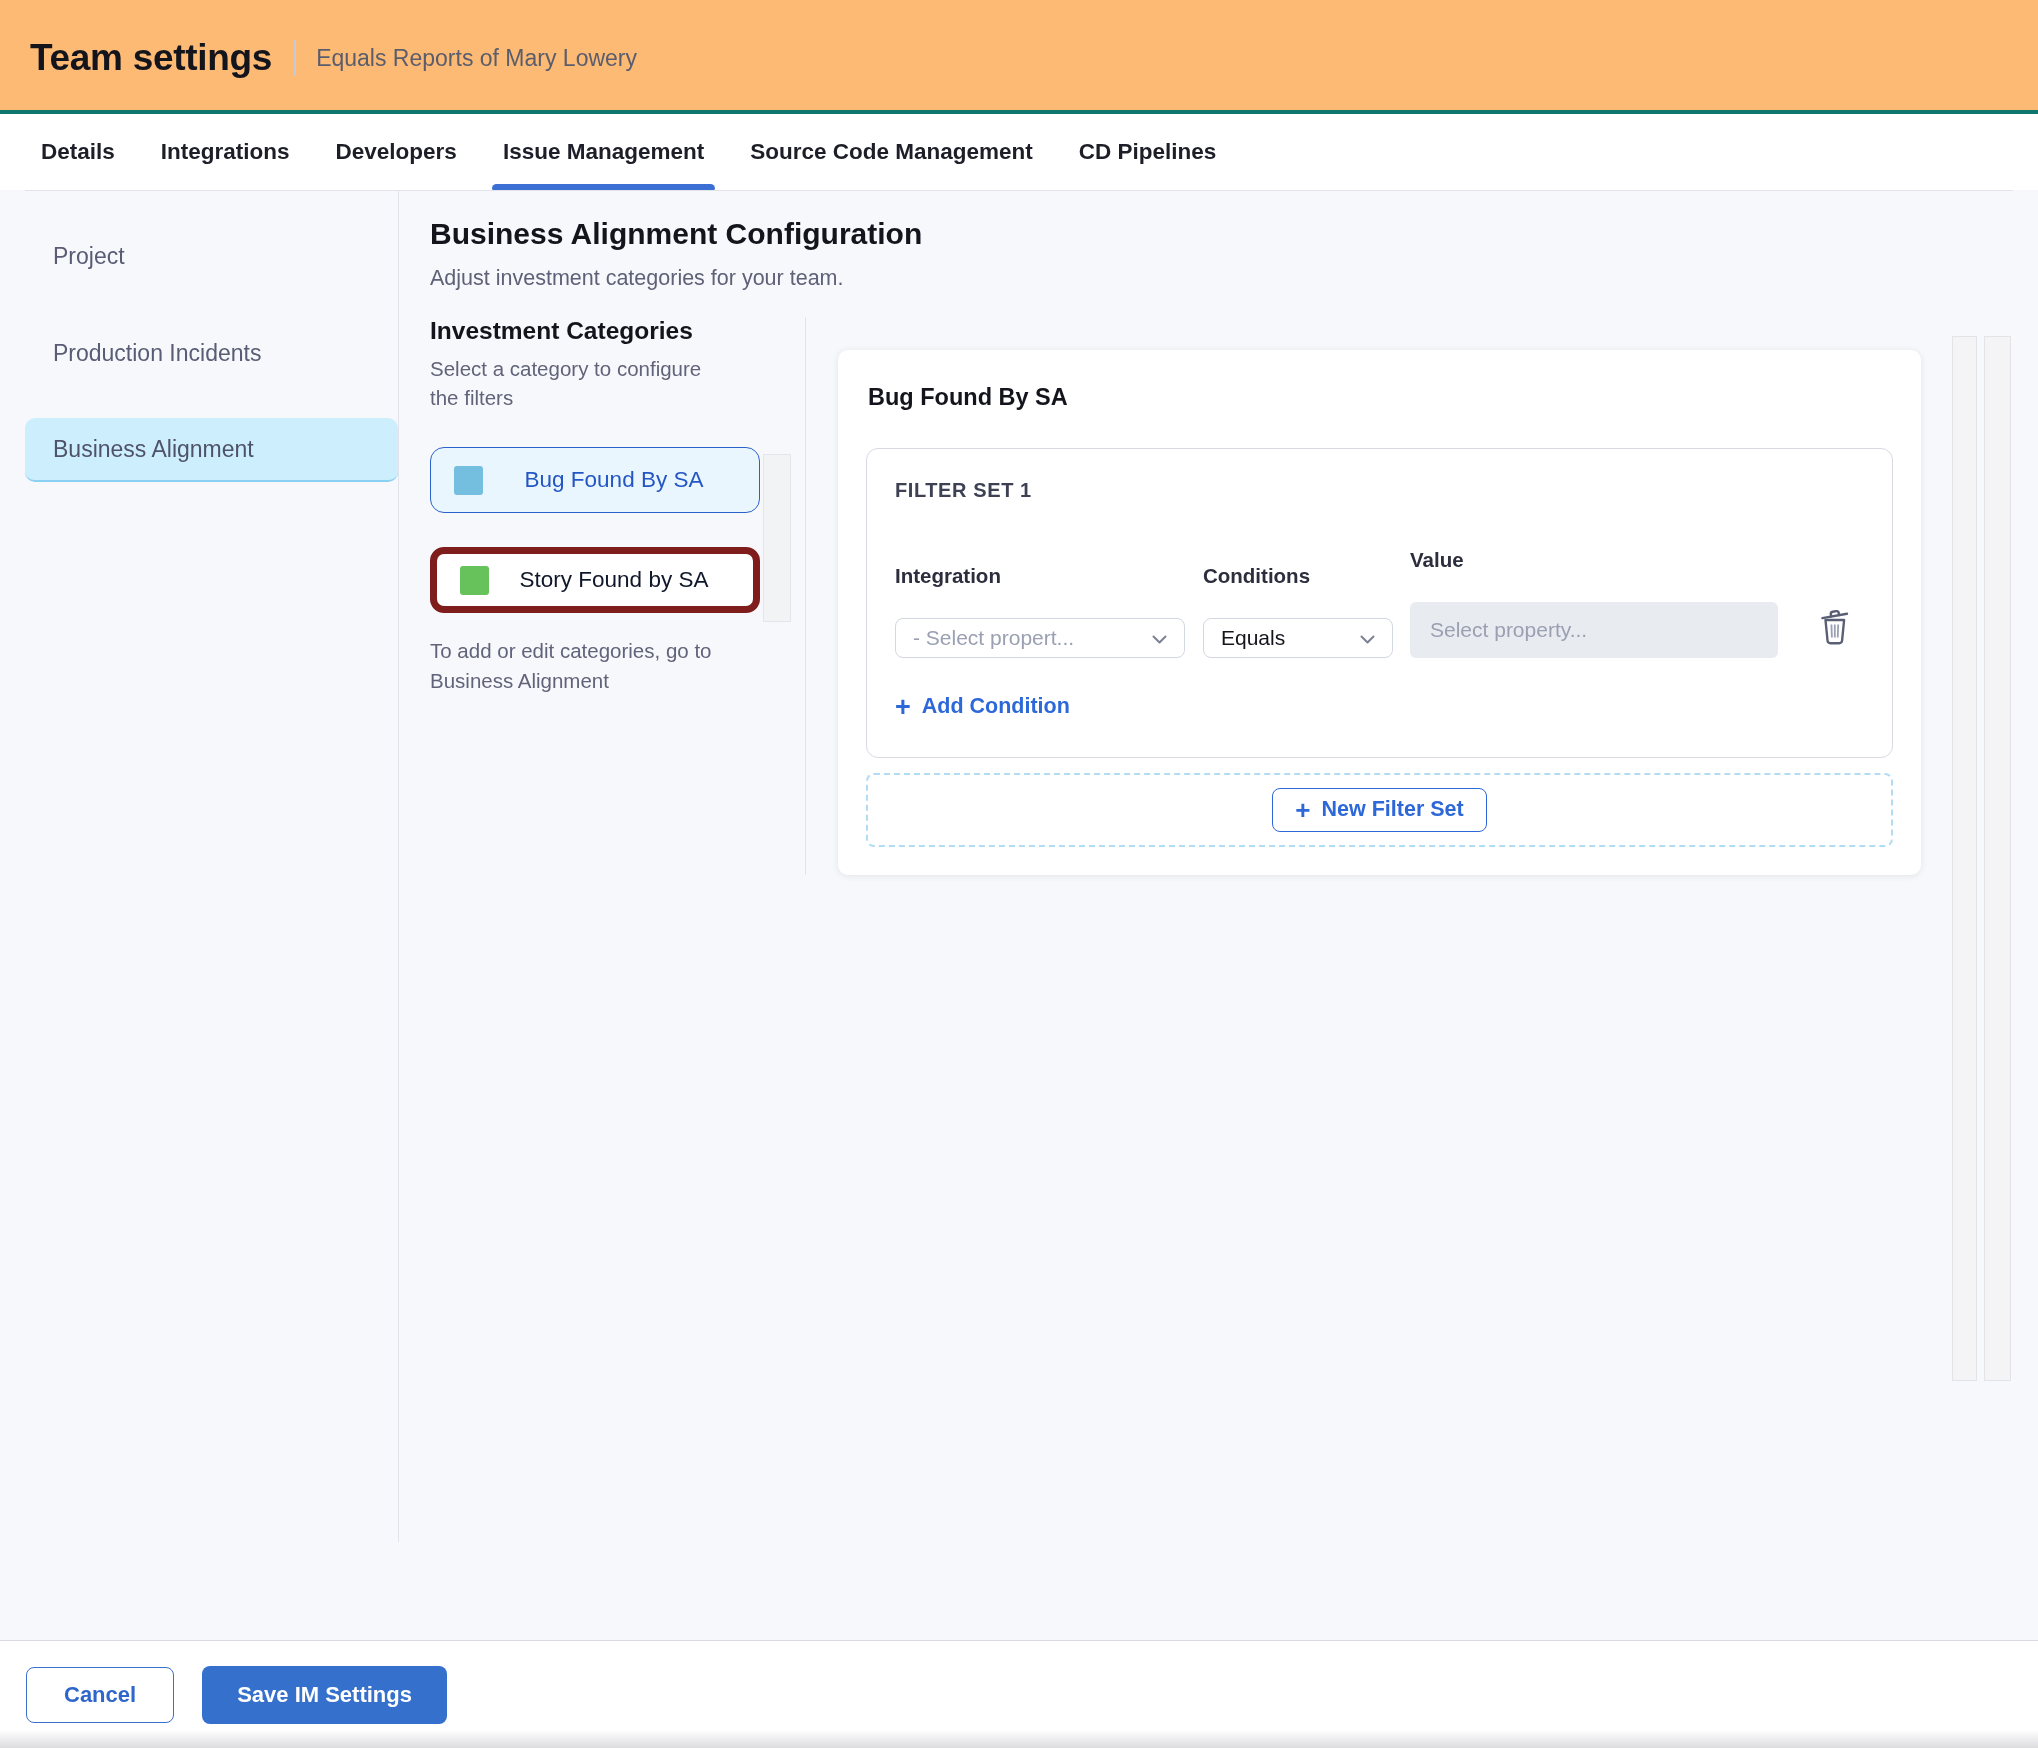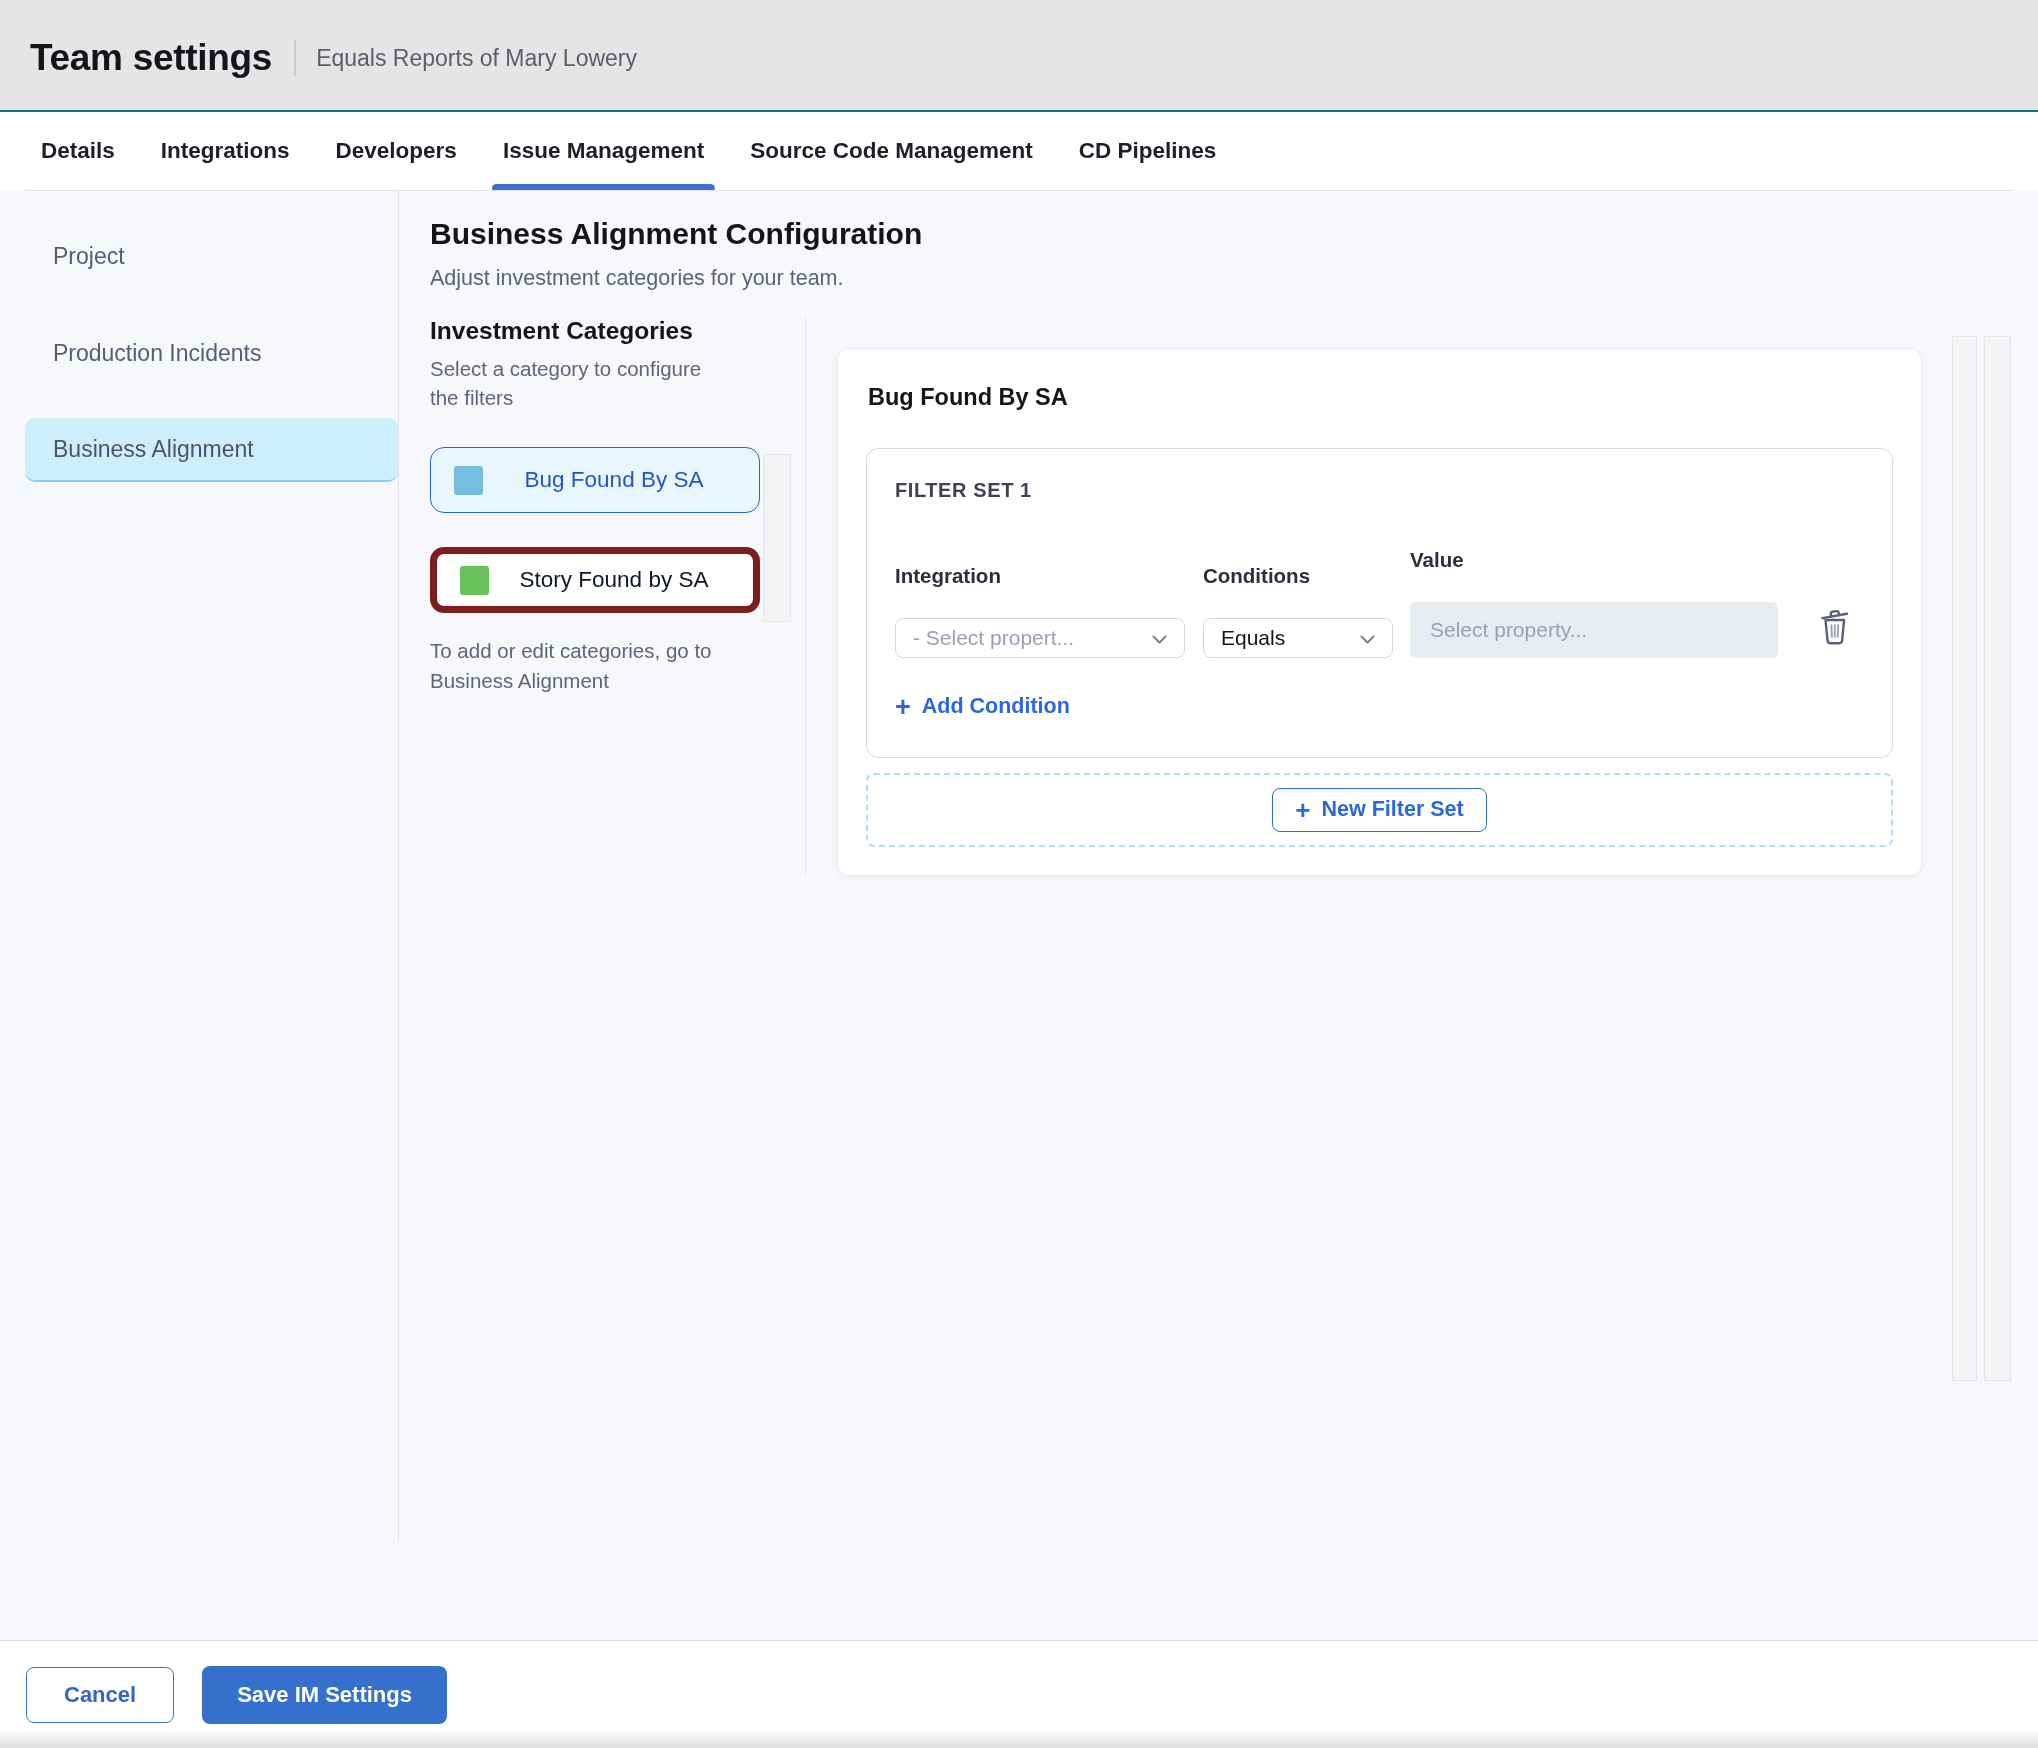--- a/index.html
+++ b/index.html
@@ -10,30 +10,30 @@
     color:#1b1c26;
     position:relative;
     overflow:hidden;
   }
 
   
   .header {
     height:110px;
     display:flex; align-items:center;
     padding:6px 0 0 30px;
-    background:#e5e5e5;
+    background:#fdba74;
   }
   .page-title { font-size:37px; font-weight:700; color:#14151c; letter-spacing:-0.3px; }
   .title-sep { width:2px; height:36px; background:#c6c9d6; margin:0 20px 0 22px; }
   .page-subtitle { font-size:23px; color:#5a5d6c; }
 
   
   .tabbar {
     height:80px;
-    border-top:2px solid #0f766e;
+    border-top:4px solid #0f766e;
     display:flex; align-items:stretch;
     padding-left:18px;
     background:#fff;
   }
   .tab {
     display:flex; align-items:center;
     padding:0 23px;
     font-size:22.5px; font-weight:600; color:#1d1e27;
     position:relative; cursor:pointer; white-space:nowrap;
   }

